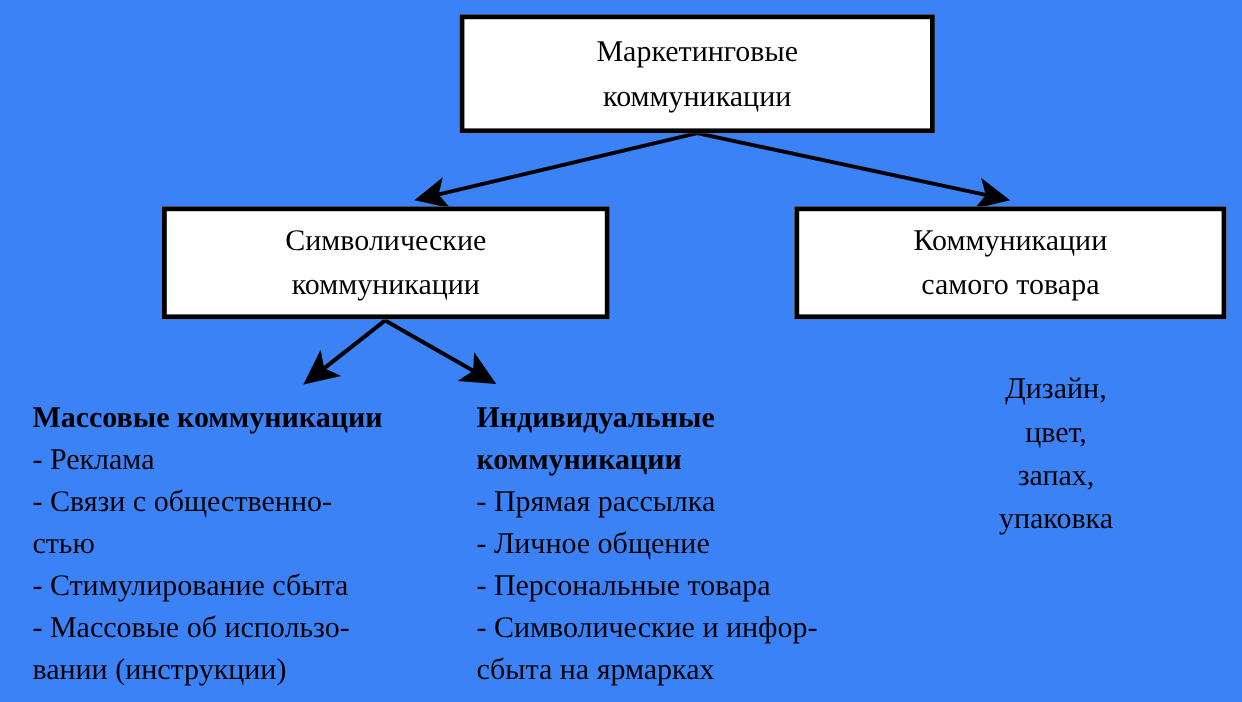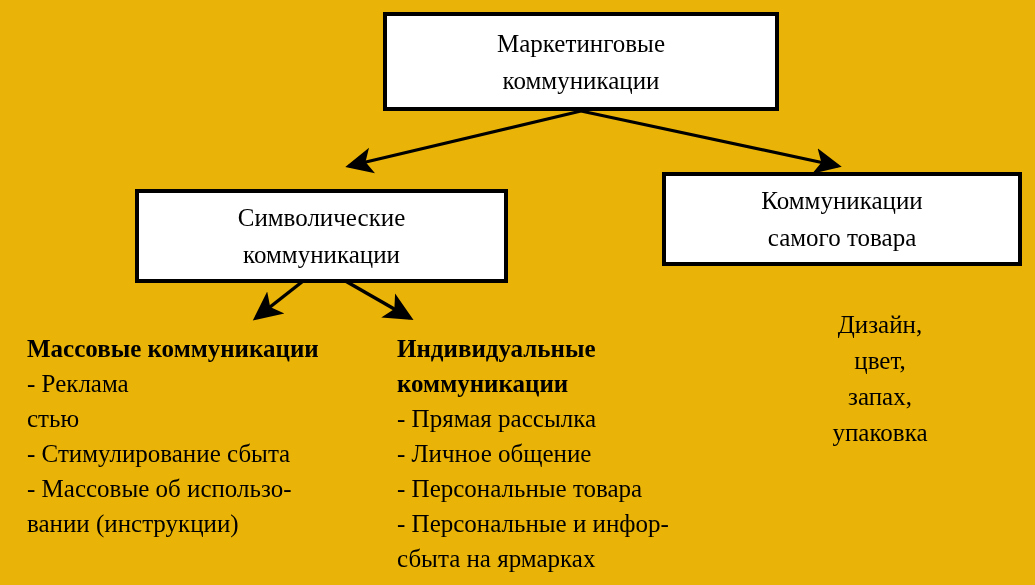--- a/index.html
+++ b/index.html
@@ -4,21 +4,21 @@
 <style>
   html, body {
     margin: 0;
     padding: 0;
     background: #ffffff;
   }
   #canvas {
     position: relative;
     width: 1035px;
     height: 585px;
-    background: #eab308;
+    background: #3b82f6;
     overflow: hidden;
     font-family: "Liberation Serif", "DejaVu Serif", serif;
     color: #000000;
   }
 
   
   .node {
     position: absolute;
     box-sizing: border-box;
     border: 4px solid #000000;
@@ -28,21 +28,21 @@
     align-items: center;
     justify-content: center;
     text-align: center;
     line-height: 1.48;
     font-size: 25px;
     z-index: 3;
   }
   .node .ln { display: block; white-space: nowrap; }
 
   #node-root   { left: 383px; top: 12px;  width: 396px; height: 99px; }
-  #node-symbol { left: 135px; top: 172px; width: 373px; height: 94px; margin-top: 17px; }
+  #node-symbol { left: 135px; top: 172px; width: 373px; height: 94px; }
   #node-product{ left: 662px; top: 172px; width: 360px; height: 94px; }
 
   
   #arrows {
     position: absolute;
     left: 0; top: 0;
     width: 1035px; height: 585px;
     z-index: 2;
   }
 
@@ -88,33 +88,34 @@
   </div>
 
   <div class="node" id="node-product">
     <span class="ln">Коммуникации</span>
     <span class="ln">самого товара</span>
   </div>
 
   <div class="col" id="col-mass">
     <span class="line hd">Массовые коммуникации</span>
     <span class="line">- Реклама</span>
+    <span class="line">- Связи с общественно-</span>
     <span class="line">стью</span>
     <span class="line">- Стимулирование сбыта</span>
     <span class="line">- Массовые об использо-</span>
     <span class="line">вании (инструкции)</span>
   </div>
 
   <div class="col" id="col-indiv">
     <span class="line hd">Индивидуальные</span>
     <span class="line hd">коммуникации</span>
     <span class="line">- Прямая рассылка</span>
     <span class="line">- Личное общение</span>
     <span class="line">- Персональные товара</span>
-    <span class="line">- Персональные и инфор-</span>
+    <span class="line">- Символические и инфор-</span>
     <span class="line">сбыта на ярмарках</span>
   </div>
 
   <div class="col" id="col-prod">
     <span class="line">Дизайн,</span>
     <span class="line">цвет,</span>
     <span class="line">запах,</span>
     <span class="line">упаковка</span>
   </div>
 

